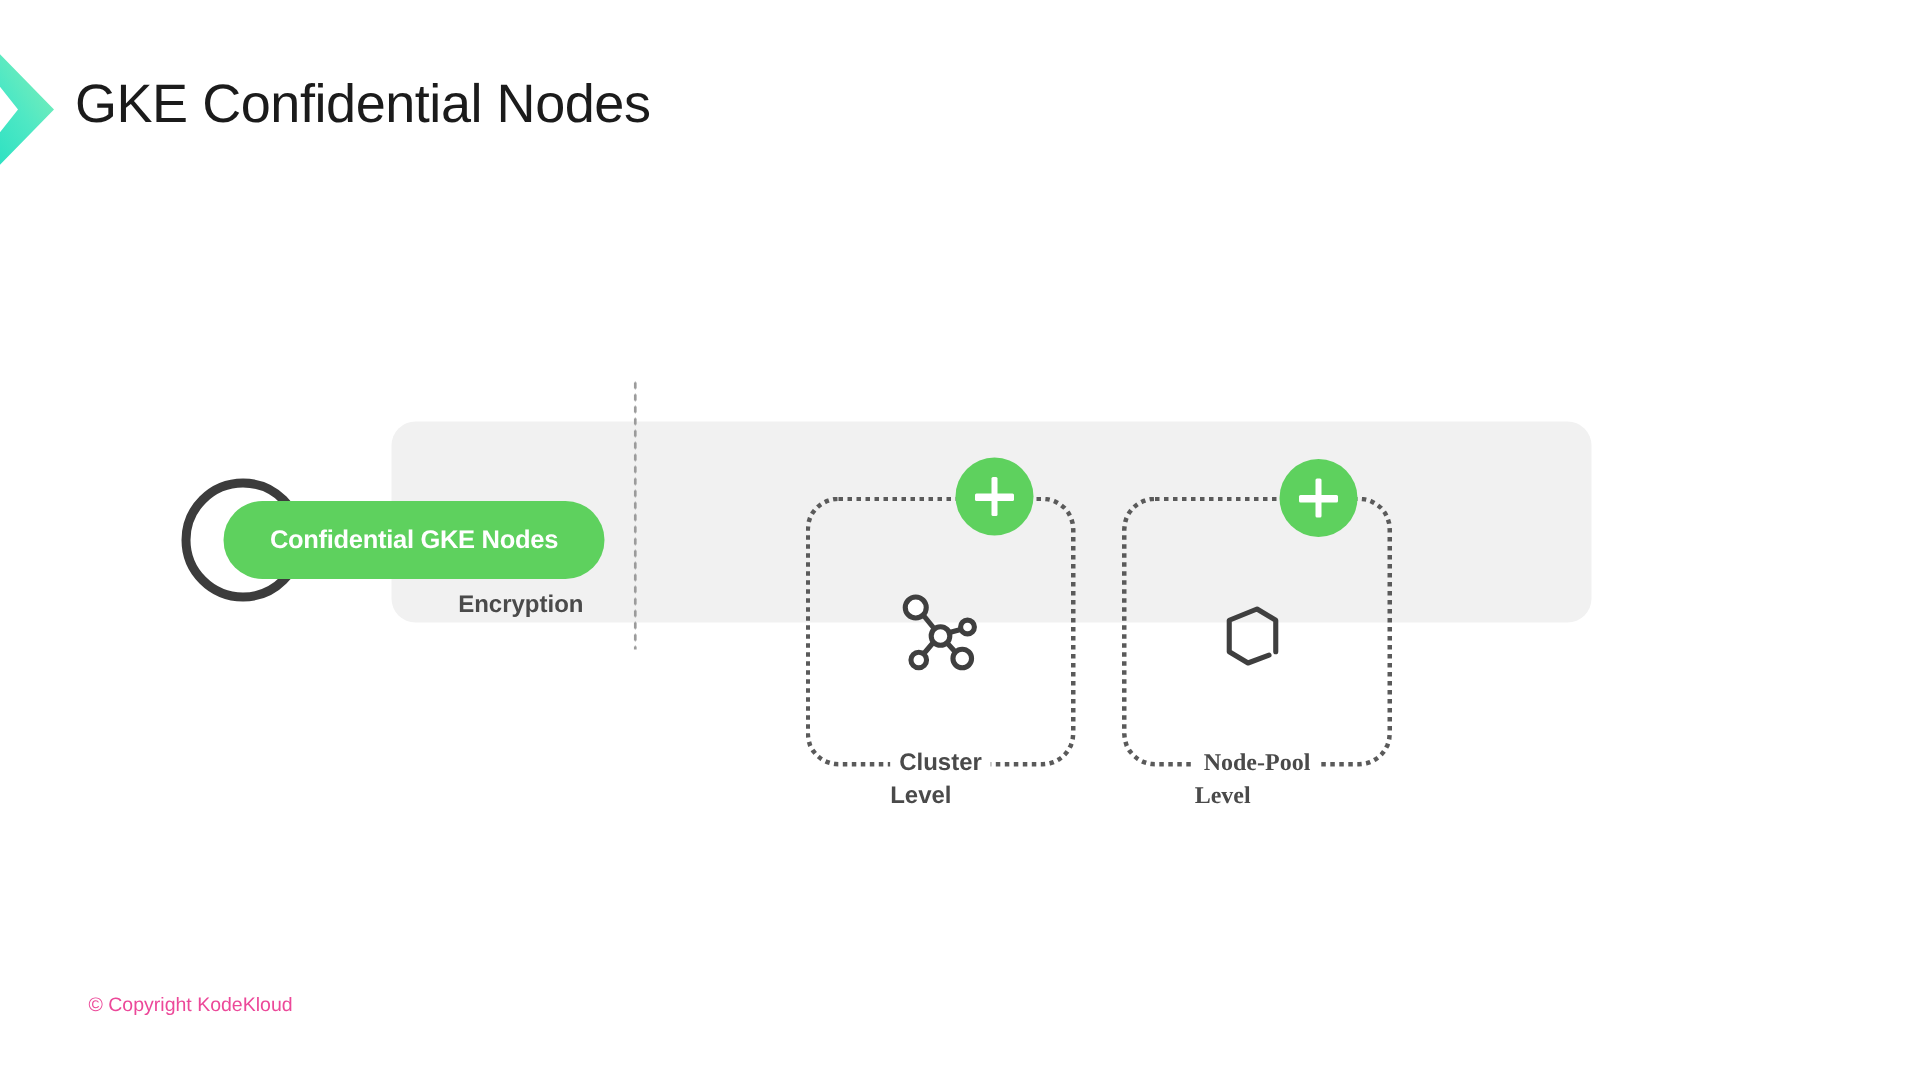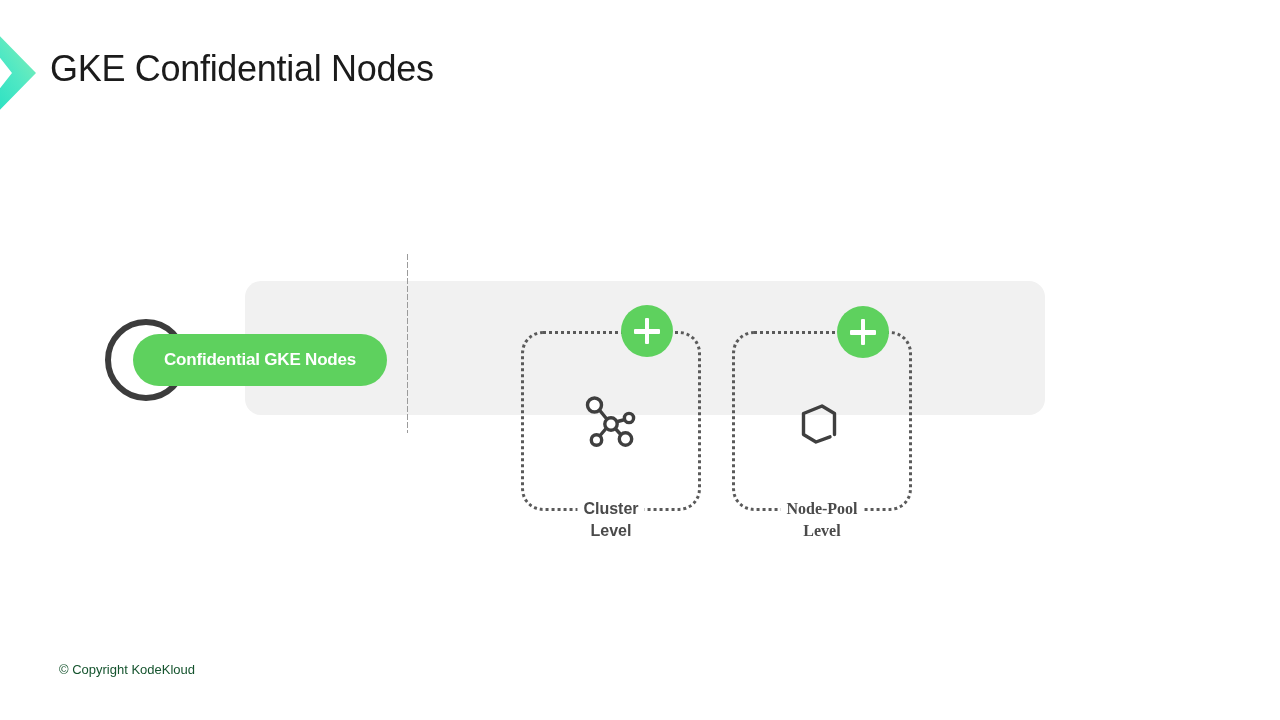--- a/index.html
+++ b/index.html
@@ -38,21 +38,21 @@
     font-size: 36px;
     font-weight: 400;
     letter-spacing: -0.3px;
     color: #1b1b1b;
     white-space: nowrap;
   }
 
   
   #diagram {
     position: absolute;
-    left: 0;
+    left: 16px;
     top: 0;
     width: 1116px;
     height: 720px;
   }
 
   
   #gray-band {
     position: absolute;
     left: 245px;
     top: 281px;
@@ -141,21 +141,20 @@
     transform: translateX(-50%);
     width: 64px;
     height: 64px;
   }
 
   .level-label {
     position: absolute;
     top: 164px;
     left: 50%;
     transform: translateX(-50%);
-    text-align: center;
     color: #4a4a4a;
     font-size: 16px;
     font-weight: bold;
     line-height: 22px;
     white-space: nowrap;
     background: transparent;
     padding: 0 8px;
   }
   .level-label span { display: block; }
   .level-label .lbl-top {
@@ -186,21 +185,21 @@
   .plus-badge .bar-v {
     left: 23.7px; top: 13px;
     width: 4.5px; height: 26px;
   }
 
   
   #footer-copyright {
     position: absolute;
     left: 59px;
     top: 662px;
-    color: #14532d;
+    color: #ec4899;
     font-size: 13px;
   }
 </style>
 </head>
 <body>
 
 <div id="slide-header">
 
   <svg id="header-chevron" viewBox="0 0 62 90" xmlns="http://www.w3.org/2000/svg">
     <defs>
@@ -220,20 +219,21 @@
 
   <div id="gray-band"></div>
 
   <div id="ring"></div>
 
   <div id="pill">
     <span id="pill-label">Confidential GKE Nodes</span>
   </div>
 
   <div id="encryption-caption">
+    <span>Encryption</span>
   </div>
 
   <div id="divider"></div>
 
   <div id="box-cluster" class="level-box">
 
     <svg class="level-icon" viewBox="0 0 64 64" xmlns="http://www.w3.org/2000/svg">
       <g fill="none" stroke="#3f3f3f" stroke-width="3.4" stroke-linecap="round">
         <line x1="18" y1="15" x2="31" y2="31"></line>
         <line x1="33" y1="31" x2="48" y2="27"></line>

